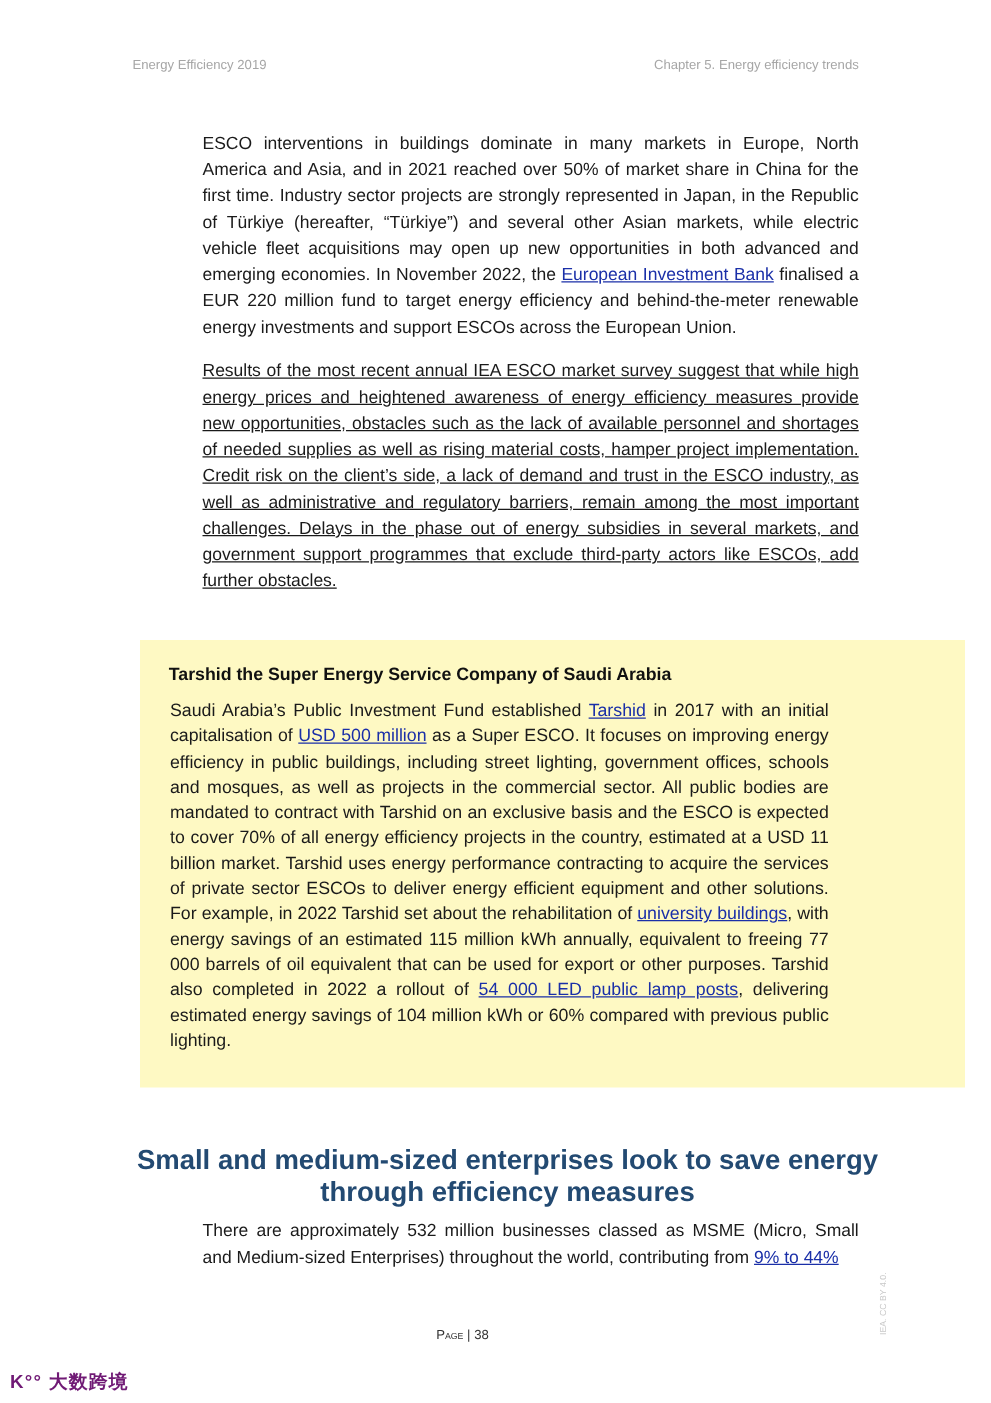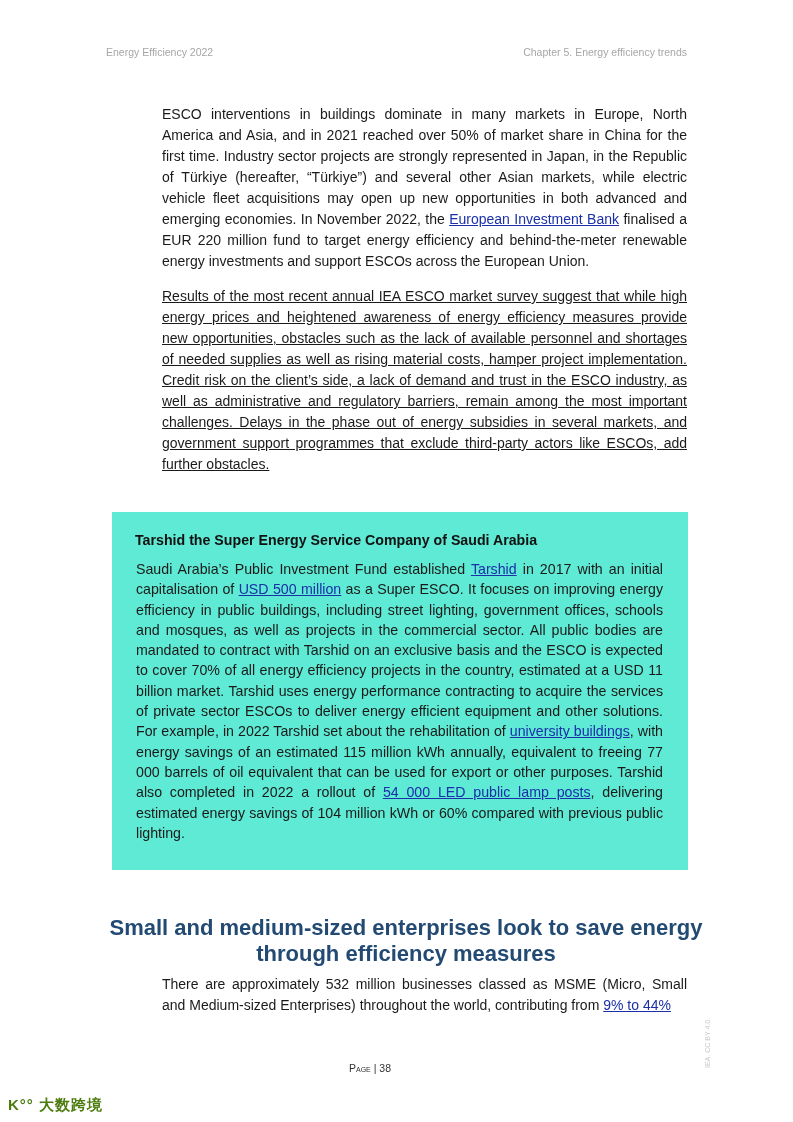--- a/index.html
+++ b/index.html
@@ -16,22 +16,22 @@
     .para {
       position: absolute; left: 162px; width: 525px;
       font-size: 14px; line-height: 21px; text-align: justify; margin: 0;
     }
     #p1 { top: 104px; }
     #p2 { top: 286px; text-decoration: underline; }
 
     a.lnk { color: #1a2fa8; text-decoration: underline; }
 
     .box {
-      position: absolute; left: 112px; top: 512px; width: 576px; height: 358px;
-      background: #5eead4;
+      position: absolute; left: 112px; top: 512px; width: 660px; height: 358px;
+      background: #fef9c3;
     }
     .box-title {
       position: absolute; left: 23px; top: 20px; font-weight: bold; font-size: 14.2px;
       margin: 0; color: #111;
     }
     .box-text {
       position: absolute; left: 23px; top: 46px; width: 527px;
       font-size: 14.2px; line-height: 20.3px; text-align: justify; margin: 1px;
     }
 
@@ -46,28 +46,28 @@
       font-size: 10.5px; color: #333;
     }
     .footer .sc { font-variant: small-caps; }
 
     .license {
       position: absolute; left: 704px; top: 1028px; font-size: 7px; color: #c8c8c8;
       transform: rotate(-90deg); transform-origin: left top; white-space: nowrap;
       top: 1068px;
     }
     .watermark {
-      position: absolute; left: 8px; top: 1096px; font-size: 15px; color: #4d7c0f;
+      position: absolute; left: 8px; top: 1096px; font-size: 15px; color: #701a75;
       font-weight: bold; letter-spacing: 1px;
     }
   </style>
 </head>
 <body>
 
-<div class="hdr hdr-left">Energy Efficiency 2022</div>
+<div class="hdr hdr-left">Energy Efficiency 2019</div>
 <div class="hdr hdr-right">Chapter 5. Energy efficiency trends</div>
 
 <p class="para" id="p1"><span>ESCO interventions in buildings dominate in many markets in Europe, North America and Asia, and in 2021 reached over 50% of market share in China for the first time. Industry sector projects are strongly represented in Japan, in the Republic of Türkiye (hereafter, “Türkiye”) and several other Asian markets, while electric vehicle fleet acquisitions may open up new opportunities in both advanced and emerging economies. In November 2022, the </span><a class="lnk" href="#">European Investment Bank</a><span> finalised a EUR 220 million fund to target energy efficiency and behind-the-meter renewable energy investments and support ESCOs across the European Union.</span></p>
 
 <p class="para" id="p2">Results of the most recent annual IEA ESCO market survey suggest that while high energy prices and heightened awareness of energy efficiency measures provide new opportunities, obstacles such as the lack of available personnel and shortages of needed supplies as well as rising material costs, hamper project implementation. Credit risk on the client’s side, a lack of demand and trust in the ESCO industry, as well as administrative and regulatory barriers, remain among the most important challenges. Delays in the phase out of energy subsidies in several markets, and government support programmes that exclude third-party actors like ESCOs, add further obstacles.</p>
 
 <div class="box">
   <p class="box-title">Tarshid the Super Energy Service Company of Saudi Arabia</p>
   <p class="box-text"><span>Saudi Arabia’s Public Investment Fund established </span><a class="lnk" href="#">Tarshid</a><span> in 2017 with an initial capitalisation of </span><a class="lnk" href="#">USD 500 million</a><span> as a Super ESCO. It focuses on improving energy efficiency in public buildings, including street lighting, government offices, schools and mosques, as well as projects in the commercial sector. All public bodies are mandated to contract with Tarshid on an exclusive basis and the ESCO is expected to cover 70% of all energy efficiency projects in the country, estimated at a USD 11 billion market. Tarshid uses energy performance contracting to acquire the services of private sector ESCOs to deliver energy efficient equipment and other solutions. For example, in 2022 Tarshid set about the rehabilitation of </span><a class="lnk" href="#">university buildings</a><span>, with energy savings of an estimated 115 million kWh annually, equivalent to freeing 77 000 barrels of oil equivalent that can be used for export or other purposes. Tarshid also completed in 2022 a rollout of </span><a class="lnk" href="#">54 000 LED public lamp posts</a><span>, delivering estimated energy savings of 104 million kWh or 60% compared with previous public lighting.</span></p>
 </div>

